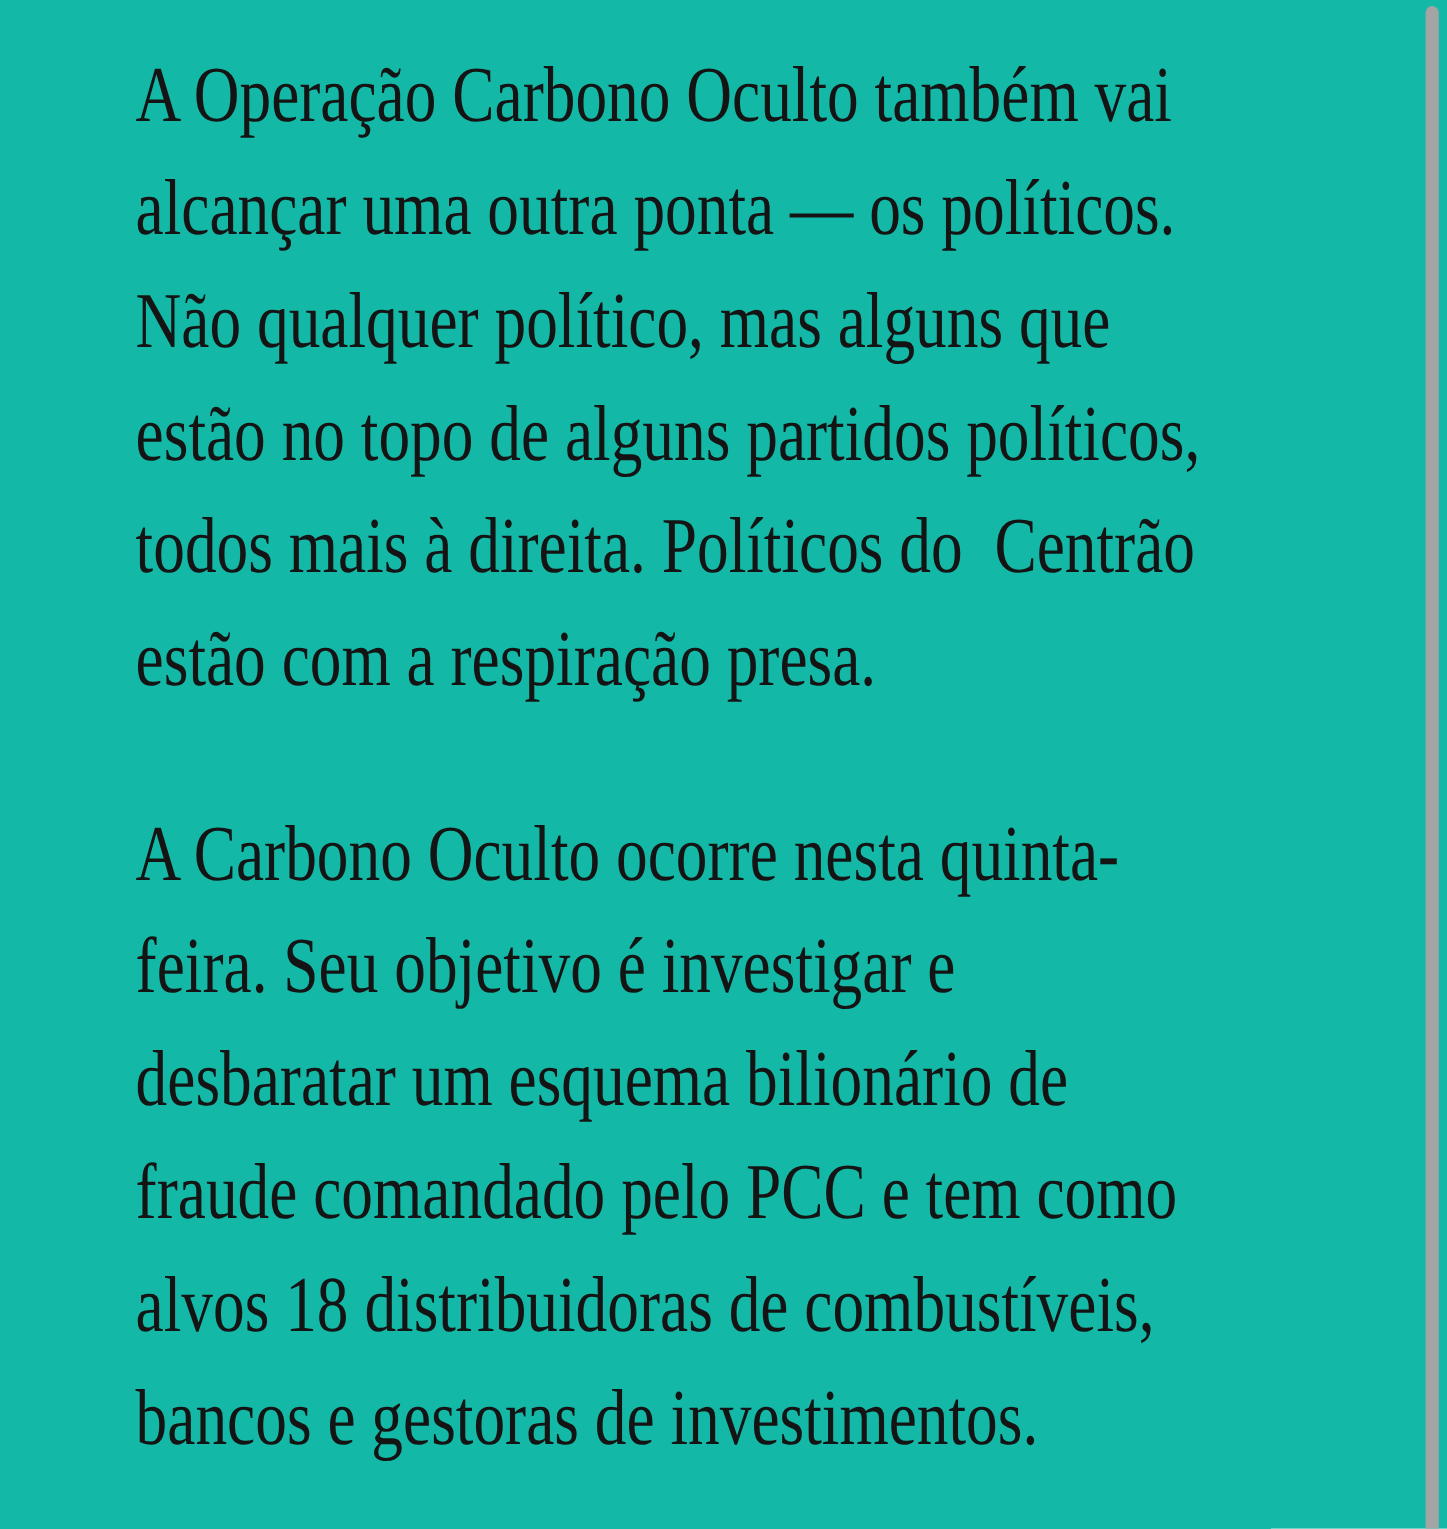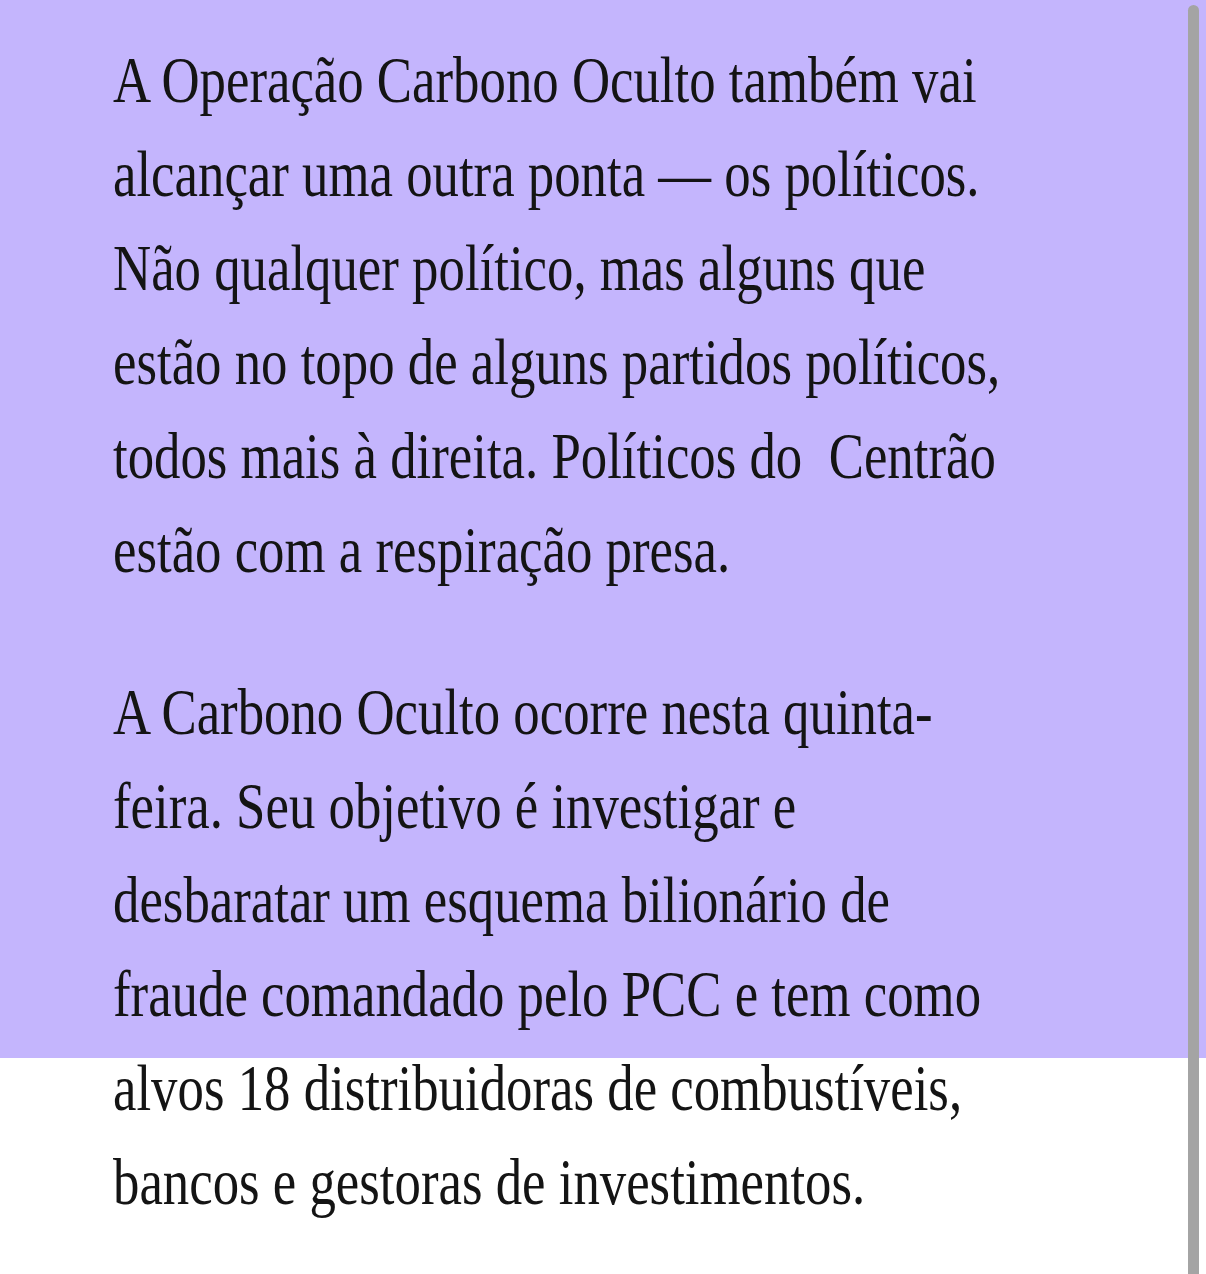--- a/index.html
+++ b/index.html
@@ -7,22 +7,22 @@
     padding: 0;
     background: #ffffff;
     width: 1206px;
     height: 1274px;
     overflow: hidden;
     font-family: "Liberation Serif", serif;
   }
   .page {
     position: relative;
     width: 1206px;
-    height: 1058px;
-    background: #c4b5fd;
+    height: 1274px;
+    background: #14b8a6;
   }
   .article {
     position: absolute;
     left: 113px;
     top: 33px;
     width: 1020px;
     color: #141414;
   }
   .paragraph {
     margin: 0 0 68px 0;

